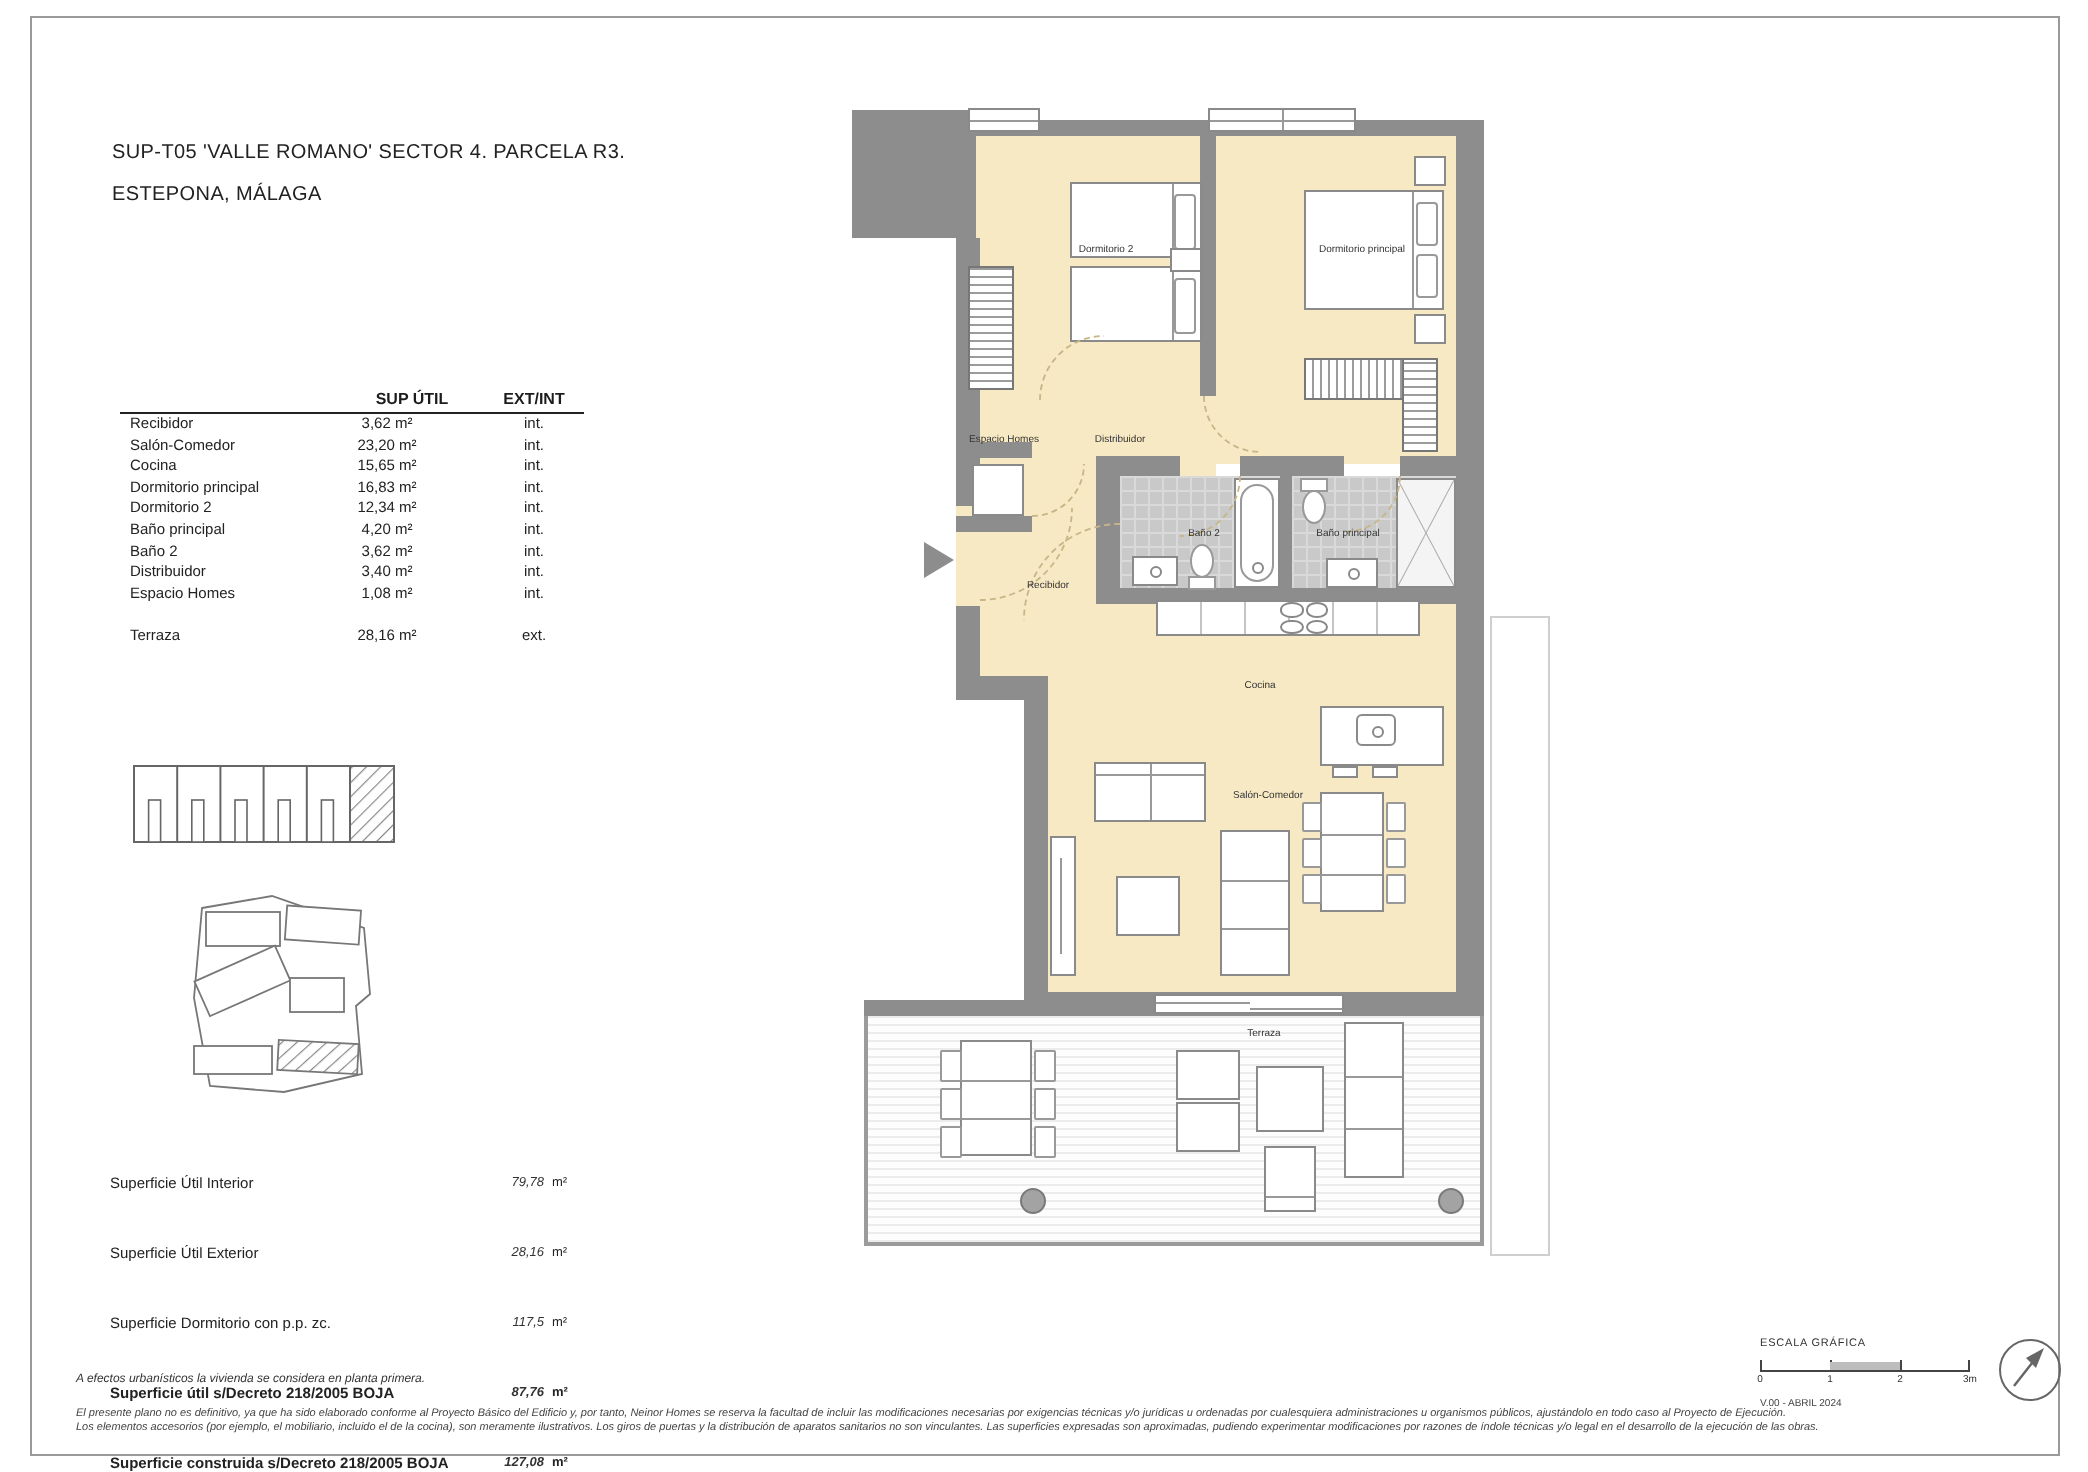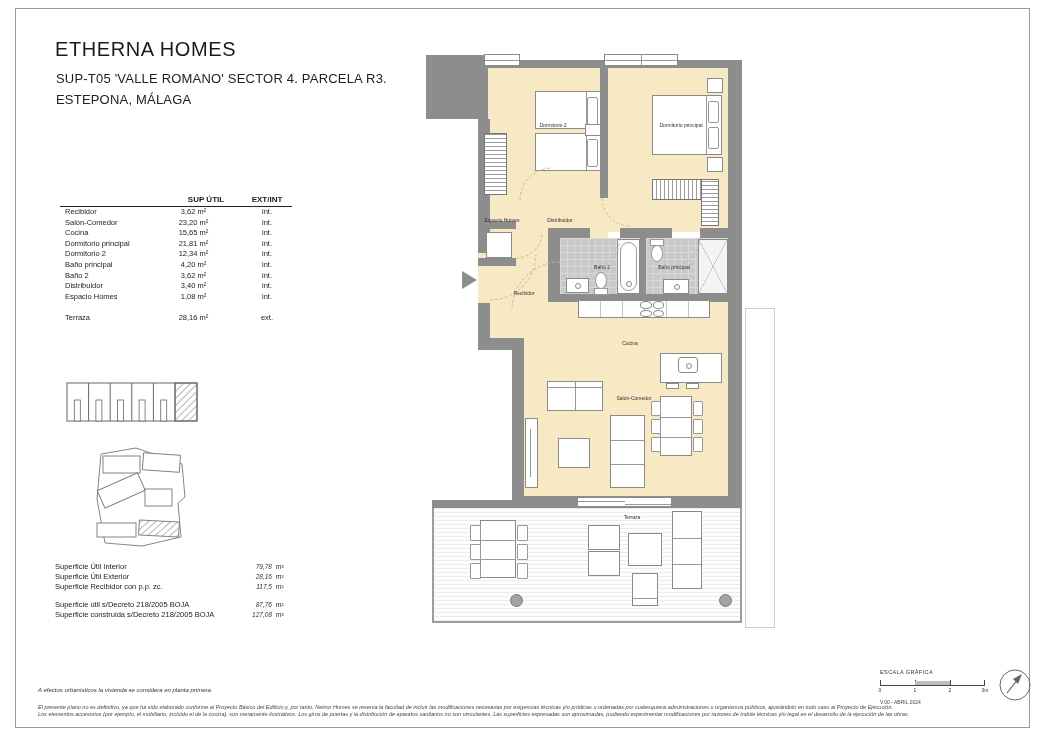--- a/index.html
+++ b/index.html
@@ -2,39 +2,39 @@
 <html style="--floor: #f6e9c4; --wall: #8d8d8d; --tile: #c9c9c9;"><head>
 <meta charset="utf-8">
 <style>
   html,body{margin:0;padding:0;background:#fff;}
   .page{position:relative;width:1044px;height:736px;background:#fff;overflow:hidden;
         font-family:"Liberation Sans",sans-serif;color:#1c1c1c;}
   .frame{position:absolute;left:15px;top:8px;width:1013px;height:718px;border:1px solid #9a9a9a;}
   .abs{position:absolute;}
   
   .title{position:absolute;left:55px;top:38px;font-size:20px;letter-spacing:.6px;color:#1b1b1b;}
-  .sub{position:absolute;left:56px;font-size:13px;color:#222;letter-spacing:.2px;}
+  .sub{position:absolute;left:56px;font-size:10px;color:#222;letter-spacing:.2px;}
   .code{position:absolute;left:55px;top:132px;font-size:15.5px;letter-spacing:.4px;color:#111;}
   
   .areas{position:absolute;left:60px;top:195px;width:232px;}
   .thead{display:flex;font-weight:bold;font-size:8px;border-bottom:1px solid #222;padding-bottom:2px;}
   .c-room{flex:1;text-align:left;}
   .c-area{width:72px;text-align:center;}
   .c-loc{width:50px;text-align:center;}
   .trow{display:flex;font-size:7.5px;line-height:10.6px;color:#222;}
   .trow .c-room{padding-left:5px;}
   .trow .c-area{text-align:center;padding-right:25px;box-sizing:border-box;}
   .terr{margin-top:11px;}
   
   .summary{position:absolute;left:55px;top:562px;width:237px;}
-  .srow{display:flex;font-size:7.5px;line-height:10px;color:#222;}
+  .srow{display:flex;font-size:7.5px;line-height:10px;color:#222;margin-top:25px;}
   .s-label{flex:1;}
   .s-val{width:42px;text-align:right;font-style:italic;font-size:6.5px;color:#333;}
   .s-unit{width:16px;padding-left:4px;font-size:6.5px;}
-  .sblock2{margin-top:8px;}
+  .sblock2{margin-top:8px;font-weight:bold;}
   
   .note{position:absolute;left:38px;top:687px;font-size:6px;font-style:italic;color:#333;}
   .disc{position:absolute;left:38px;width:988px;font-size:5.5px;font-style:italic;color:#444;
         white-space:nowrap;overflow:hidden;}
   
   .scale{position:absolute;left:880px;top:669px;width:130px;}
   .sc-title{font-size:5.5px;letter-spacing:.4px;color:#333;margin-bottom:4px;}
   .sc-bar{position:relative;width:105px;height:6px;border-bottom:1px solid #444;}
   .tick{position:absolute;bottom:0;width:1px;height:5px;background:#444;}
   .sc-fill{position:absolute;left:35px;bottom:0;width:35px;height:4px;background:#bdbdbd;}
@@ -76,21 +76,20 @@
   .steps{position:absolute;left:32px;top:453px;width:24px;border-top:2px dotted #8d8d8d;}
   .arcs{position:absolute;left:0;top:0;pointer-events:none;}
   svg{display:block;}
 </style>
 </head>
 <body>
 
 <div class="page">
   <div class="frame"></div>
 
-  <div class="title">ETHERNA HOMES</div>
   <div class="sub" style="top:71px">SUP-T05 'VALLE ROMANO' SECTOR 4. PARCELA R3.</div>
   <div class="sub" style="top:92px">ESTEPONA, MÁLAGA</div>
 
   <div class="areas">
     <div class="thead">
       <span class="c-room"></span>
       <span class="c-area">SUP ÚTIL</span>
       <span class="c-loc">EXT/INT</span>
     </div>
     <div>
@@ -104,21 +103,21 @@
           <span class="c-area">23,20 m²</span>
           <span class="c-loc">int.</span>
         </div>
         <div class="trow">
           <span class="c-room">Cocina</span>
           <span class="c-area">15,65 m²</span>
           <span class="c-loc">int.</span>
         </div>
         <div class="trow">
           <span class="c-room">Dormitorio principal</span>
-          <span class="c-area">21,81 m²</span>
+          <span class="c-area">16,83 m²</span>
           <span class="c-loc">int.</span>
         </div>
         <div class="trow">
           <span class="c-room">Dormitorio 2</span>
           <span class="c-area">12,34 m²</span>
           <span class="c-loc">int.</span>
         </div>
         <div class="trow">
           <span class="c-room">Baño principal</span>
           <span class="c-area">4,20 m²</span>
@@ -190,21 +189,21 @@
           <span class="s-label">Superficie Útil Interior</span>
           <span class="s-val">79,78</span>
           <span class="s-unit">m²</span>
         </div>
         <div class="srow">
           <span class="s-label">Superficie Útil Exterior</span>
           <span class="s-val">28,16</span>
           <span class="s-unit">m²</span>
         </div>
         <div class="srow">
-          <span class="s-label">Superficie Recibidor con p.p. zc.</span>
+          <span class="s-label">Superficie Dormitorio con p.p. zc.</span>
           <span class="s-val">117,5</span>
           <span class="s-unit">m²</span>
         </div>
       </div>
     <div class="sblock2">
         <div class="srow">
           <span class="s-label">Superficie útil s/Decreto 218/2005 BOJA</span>
           <span class="s-val">87,76</span>
           <span class="s-unit">m²</span>
         </div>

